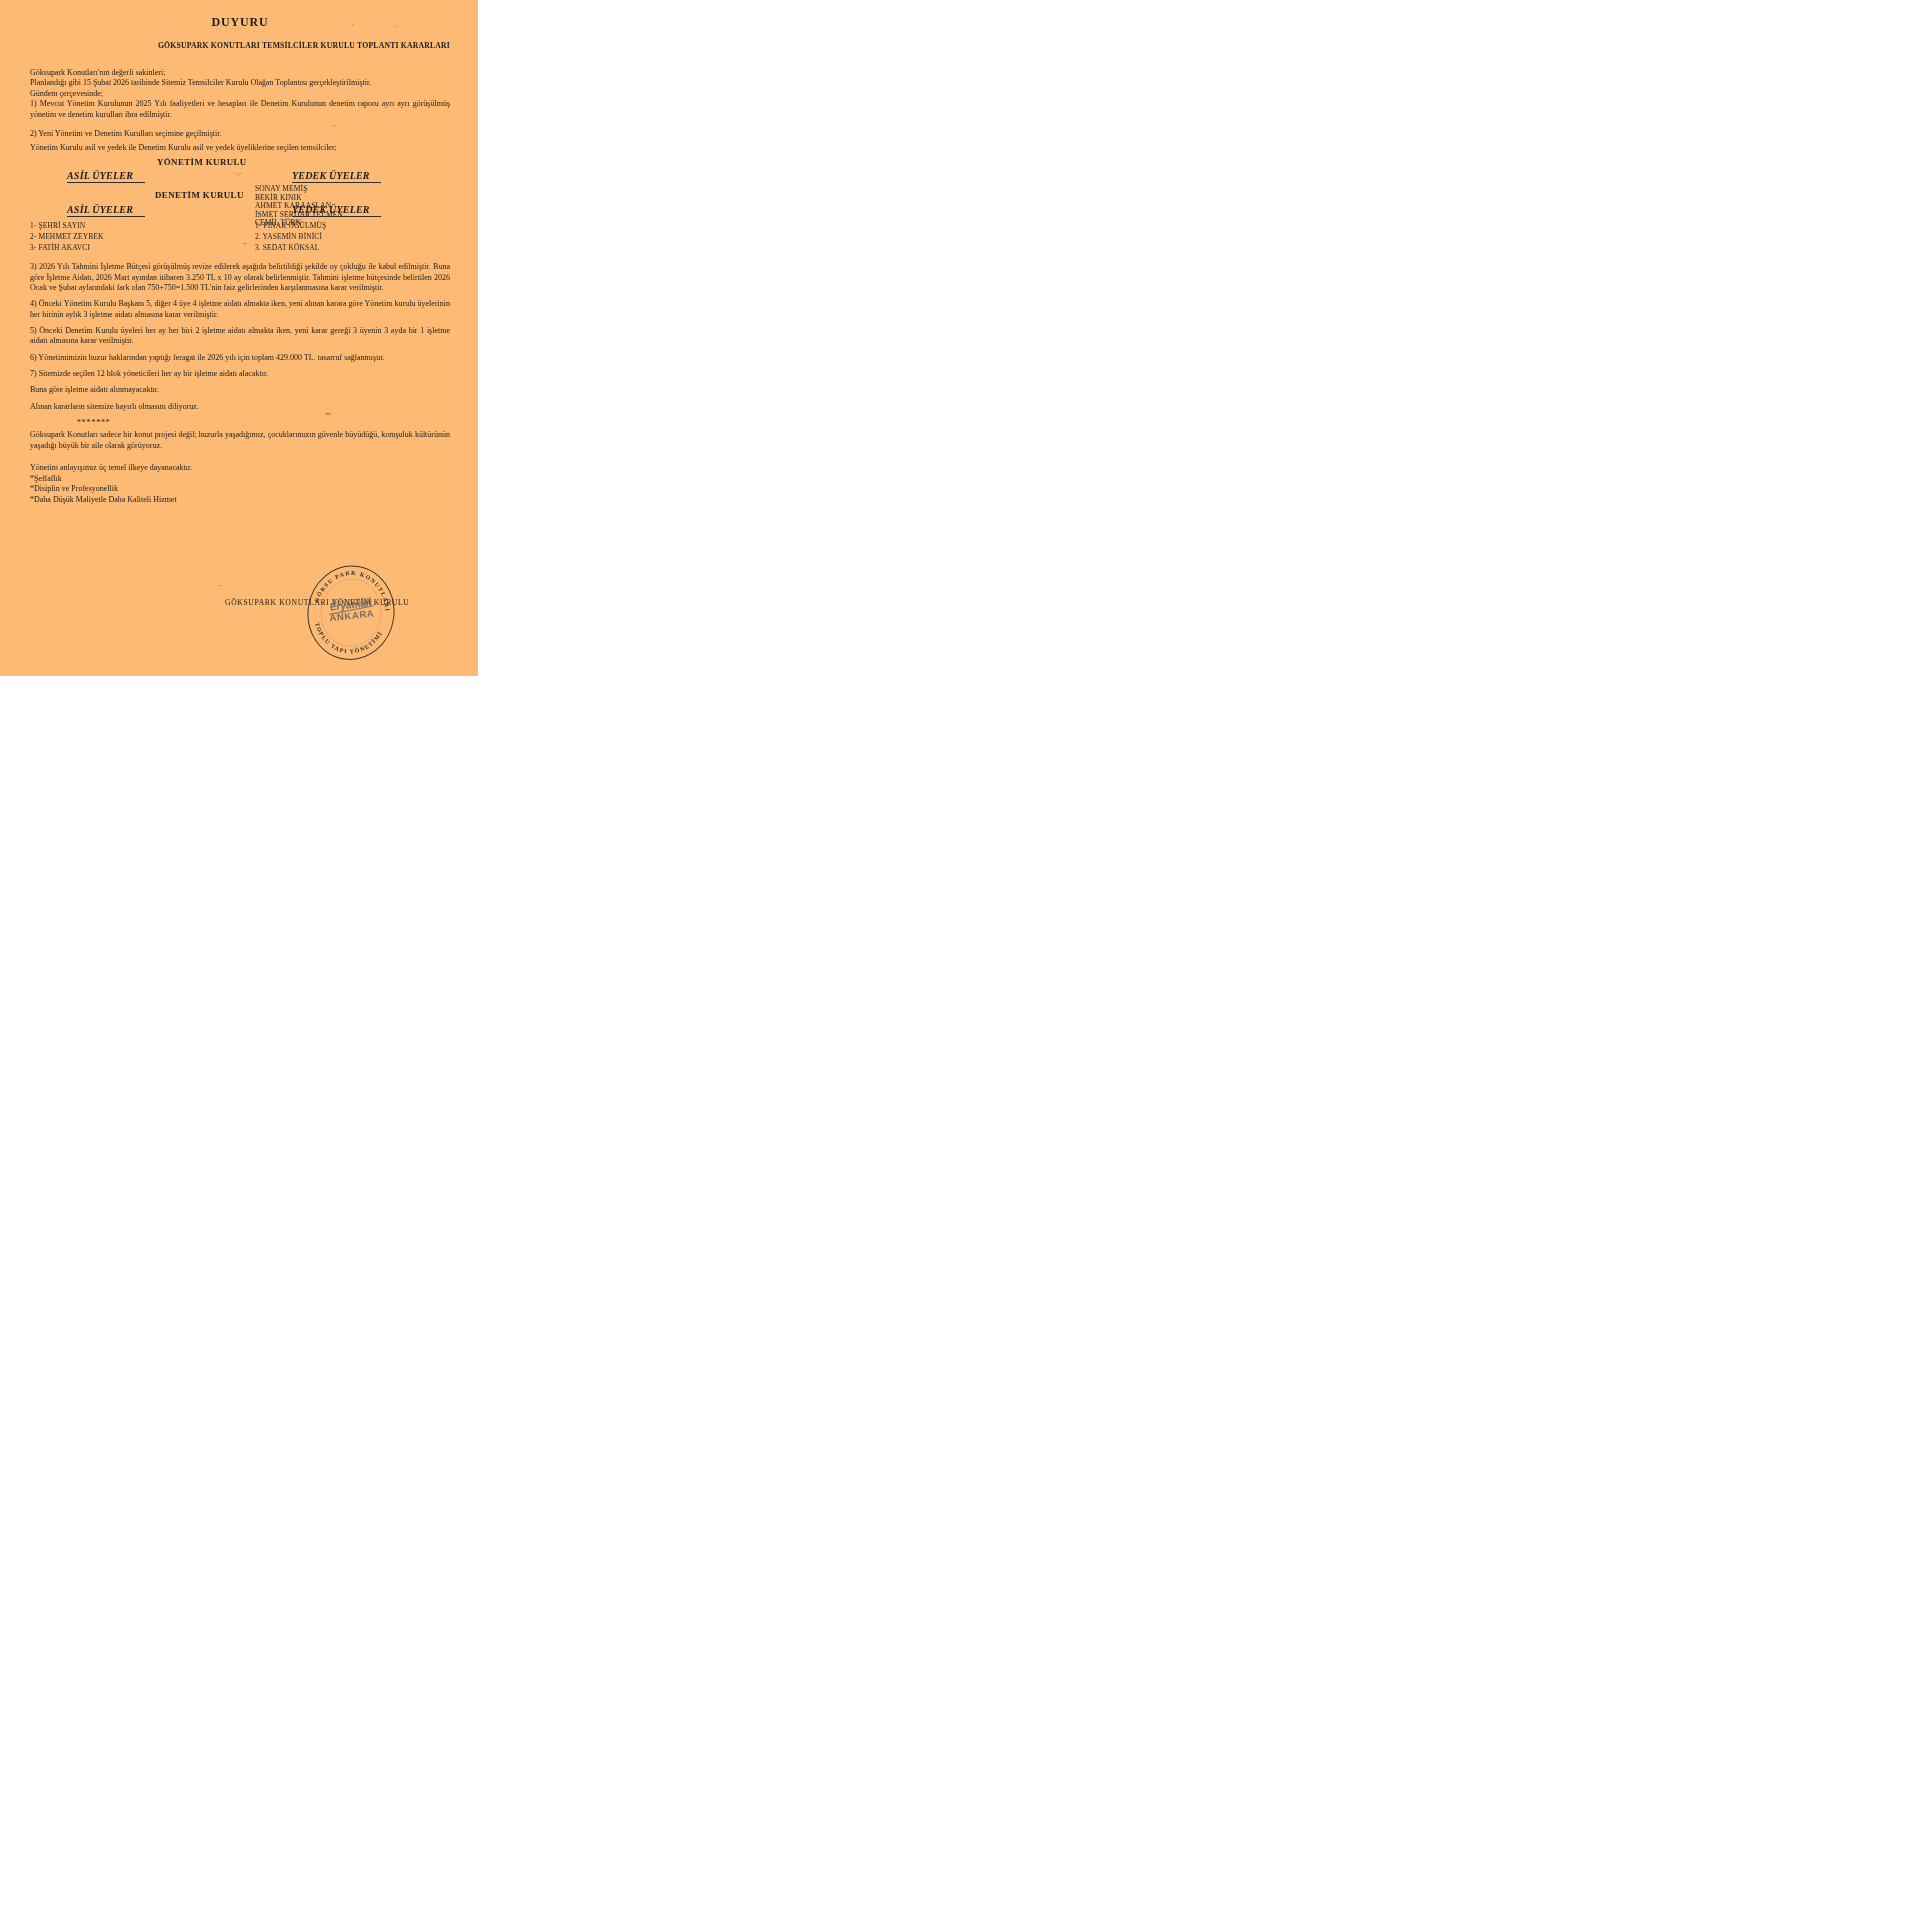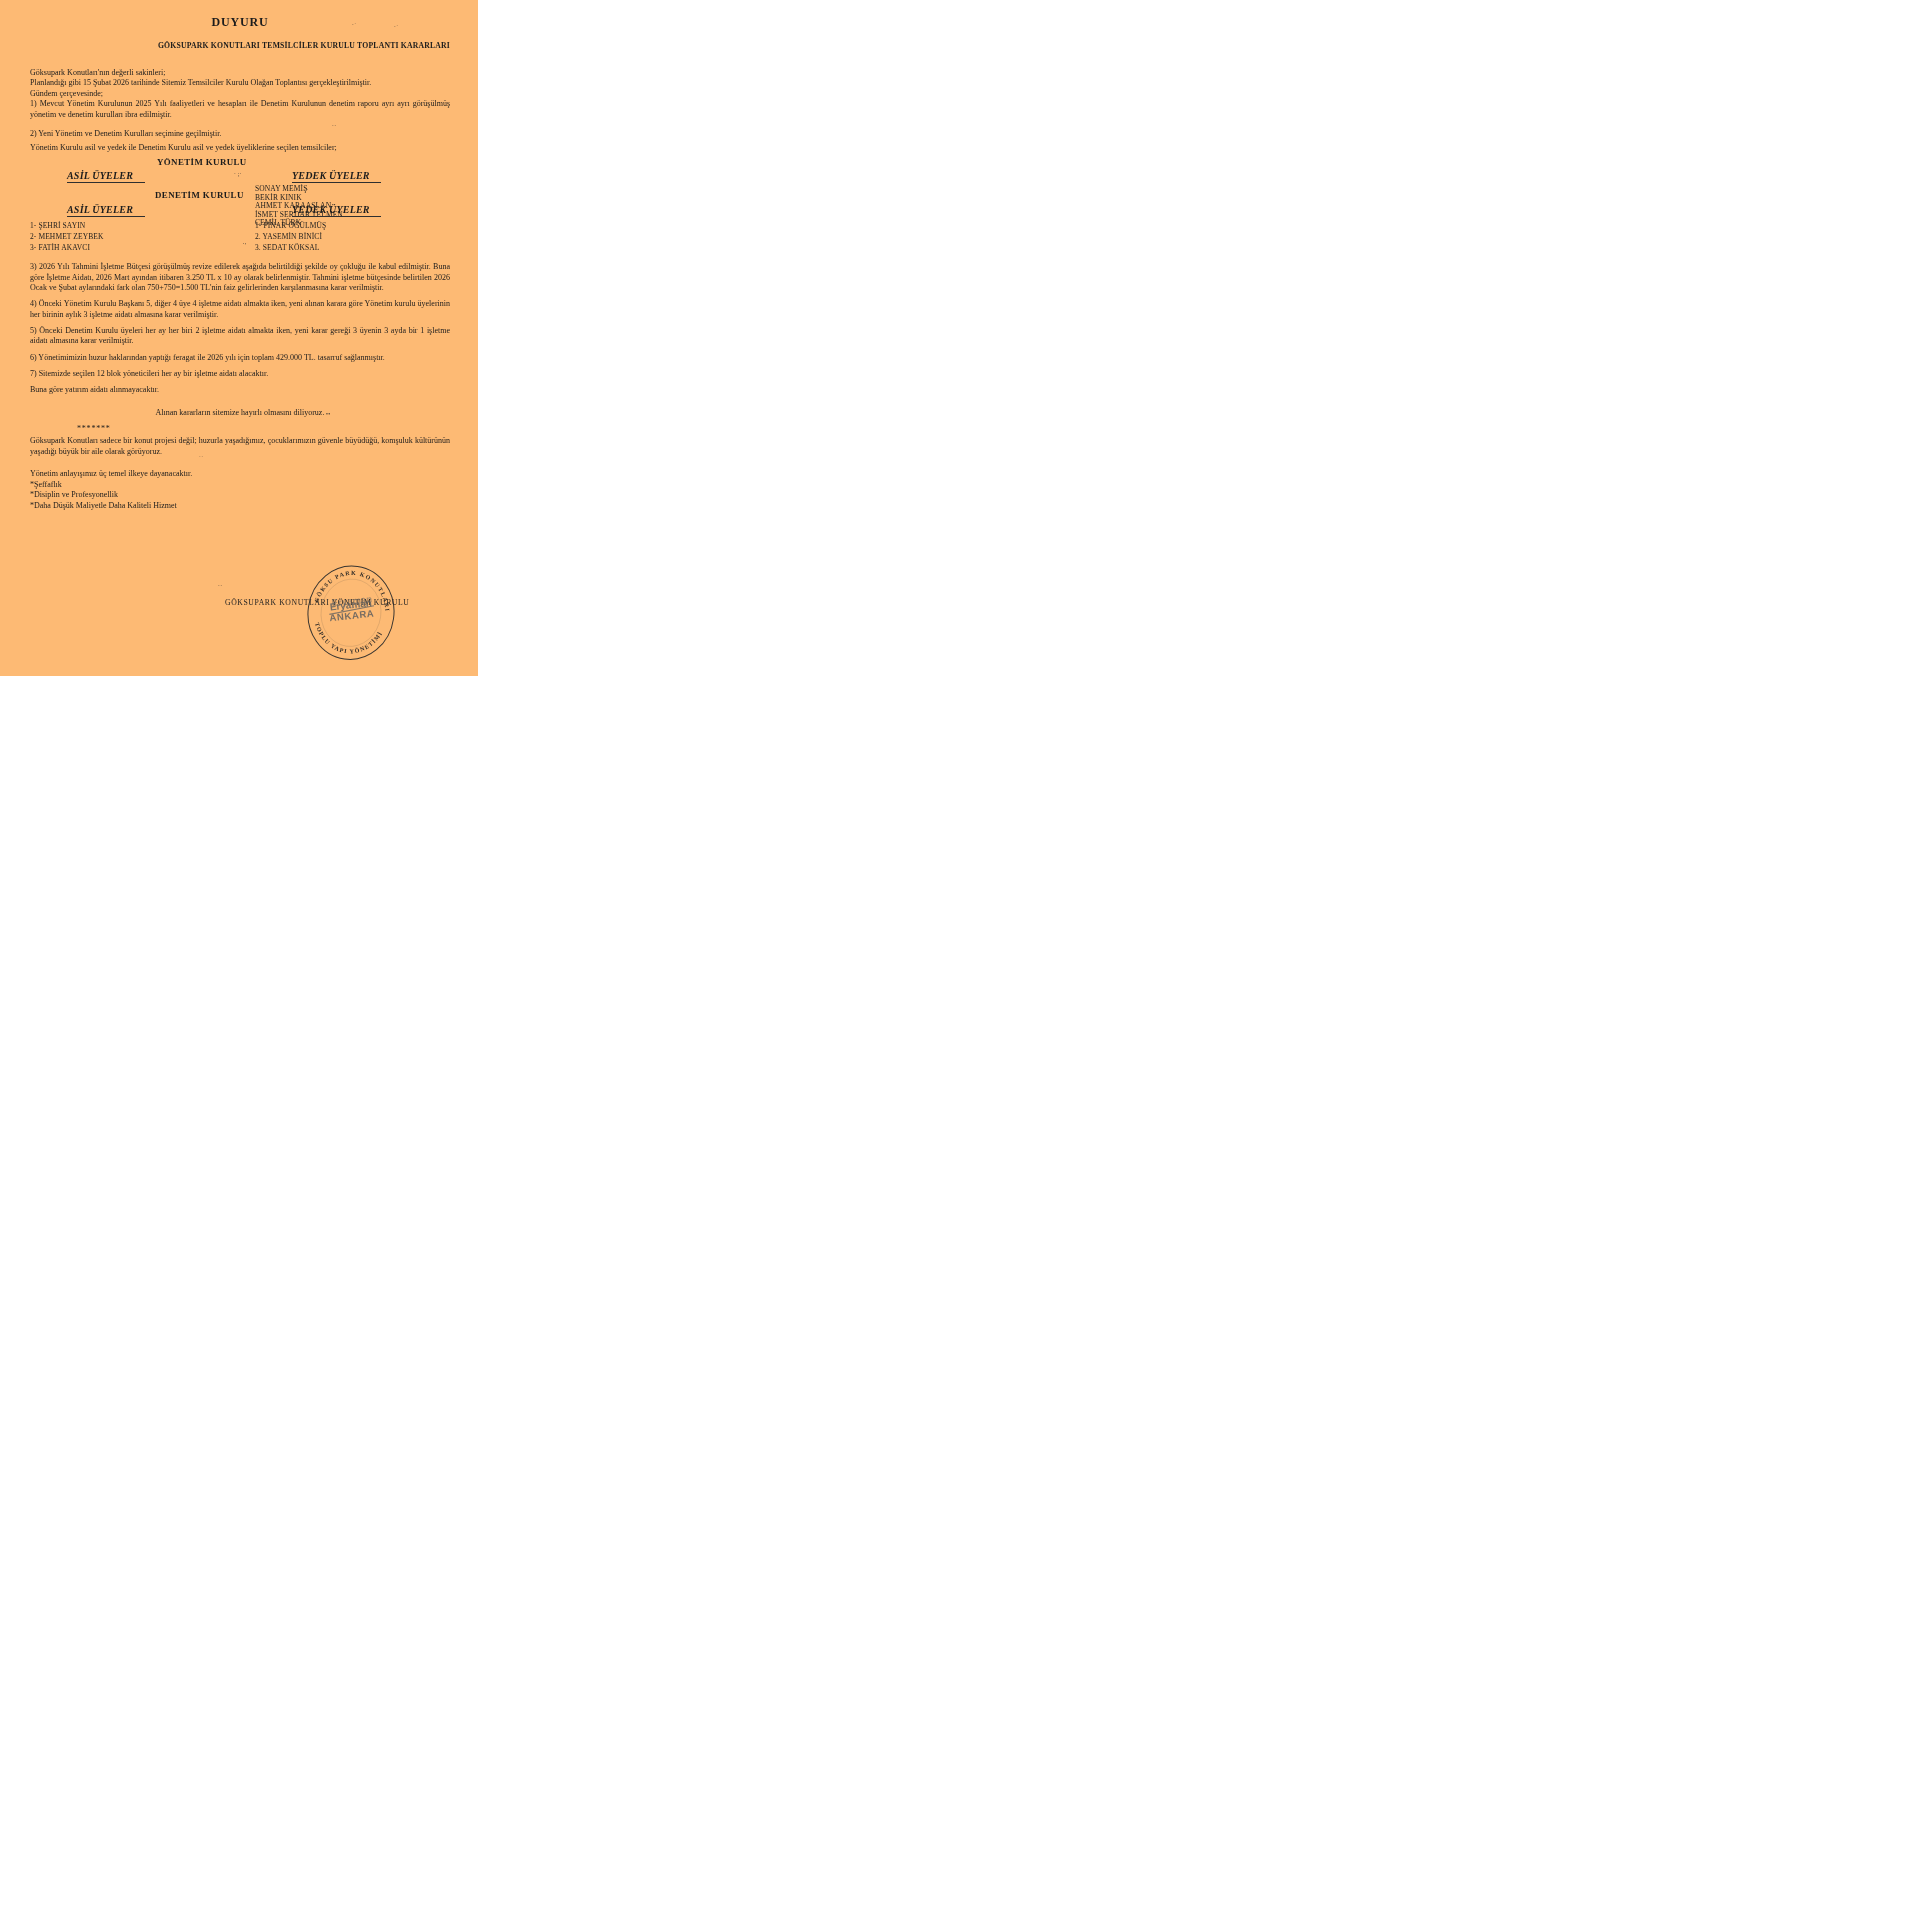--- a/index.html
+++ b/index.html
@@ -23,21 +23,21 @@
   .h-yonetim{margin-left:127px;}
   .h-denetim{margin-top:7px;margin-left:125px;}
   .cols{position:relative;margin-top:3.1px;}
   .col-right{position:absolute;left:225px;top:0;}
   .col-header{display:inline-block;font-style:italic;font-weight:600;font-size:10px;
     border-bottom:1.2px solid #2f2f2f;padding-right:11.6px;padding-bottom:0.8px;letter-spacing:0.2px;margin-left:37px;}
   .name-list{margin-top:2.3px;font-size:7.5px;line-height:8.5px;letter-spacing:0.1px;}
   .name-list.wide{line-height:11.2px;}
   .mt-p3{margin-top:9.2px;}
   .mt-p{margin-top:5.8px;}
-  .mt-close2{margin-top:13px;text-align:center;}
+  .mt-close2{margin-top:7px;}
   .separator{margin-top:5px;margin-left:47px;font-size:8px;letter-spacing:0.8px;}
   .mt-vision{margin-top:3.5px;}
   .mt-princ{margin-top:12.3px;}
   .signature{
     position:absolute;left:195px;top:598px;
     font-size:7.7px;letter-spacing:0.6px;white-space:nowrap;color:#222;
   }
   .stamp{position:absolute;left:275px;top:562px;width:92px;height:100px;opacity:.93;}
   .artifact{position:absolute;font-size:5.4px;color:#2d2d2d;letter-spacing:0.4px;white-space:pre;}
   strong{font-weight:normal;}
@@ -100,21 +100,21 @@
       </div>
     </div>
 
     <div class="body-text para mt-p3"><span>3) 2026 Yılı Tahmini İşletme Bütçesi görüşülmüş revize edilerek aşağıda belirtildiği şekilde oy çokluğu ile kabul edilmiştir. Buna göre </span><strong>İşletme Aidatı, 2026 Mart ayından itibaren 3.250 TL x 10 ay olarak belirlenmiştir.</strong><span> Tahmini işletme bütçesinde belirtilen 2026 Ocak ve Şubat aylarındaki fark olan 750+750=1.500 TL'nin faiz gelirlerinden karşılanmasına karar verilmiştir.</span></div>
 
     <div class="body-text para mt-p">4) Önceki Yönetim Kurulu Başkanı 5, diğer 4 üye 4 işletme aidatı almakta iken, yeni alınan karara göre Yönetim kurulu üyelerinin her birinin aylık 3 işletme aidatı almasına karar verilmiştir.</div>
     <div class="body-text para mt-p">5) Önceki Denetim Kurulu üyeleri her ay her biri 2 işletme aidatı almakta iken, yeni karar gereği 3 üyenin 3 ayda bir 1 işletme aidatı almasına karar verilmiştir.</div>
     <div class="body-text para mt-p">6) Yönetimimizin huzur haklarından yaptığı feragat ile 2026 yılı için toplam 429.000 TL. tasarruf sağlanmıştır.</div>
     <div class="body-text mt-p">7) Sitemizde seçilen 12 blok yöneticileri her ay bir işletme aidatı alacaktır.</div>
 
-    <div class="body-text mt-p">Buna göre yatırım aidatı alınmayacaktır.</div>
+    <div class="body-text mt-p">Buna göre işletme aidatı alınmayacaktır.</div>
     <div class="body-text mt-close2">Alınan kararların sitemize hayırlı olmasını diliyoruz.</div>
 
     <div class="separator">*******</div>
 
     <div class="body-text para mt-vision">Göksupark Konutları sadece bir konut projesi değil; huzurla yaşadığımız, çocuklarımızın güvenle büyüdüğü, komşuluk kültürünün yaşadığı büyük bir aile olarak görüyoruz.</div>
 
     <div class="body-text mt-princ">Yönetim anlayışımız üç temel ilkeye dayanacaktır.</div>
     <div class="body-text">*Şeffaflık</div>
     <div class="body-text">*Disiplin ve Profesyonellik</div>
     <div class="body-text">*Daha Düşük Maliyetle Daha Kaliteli Hizmet</div>

